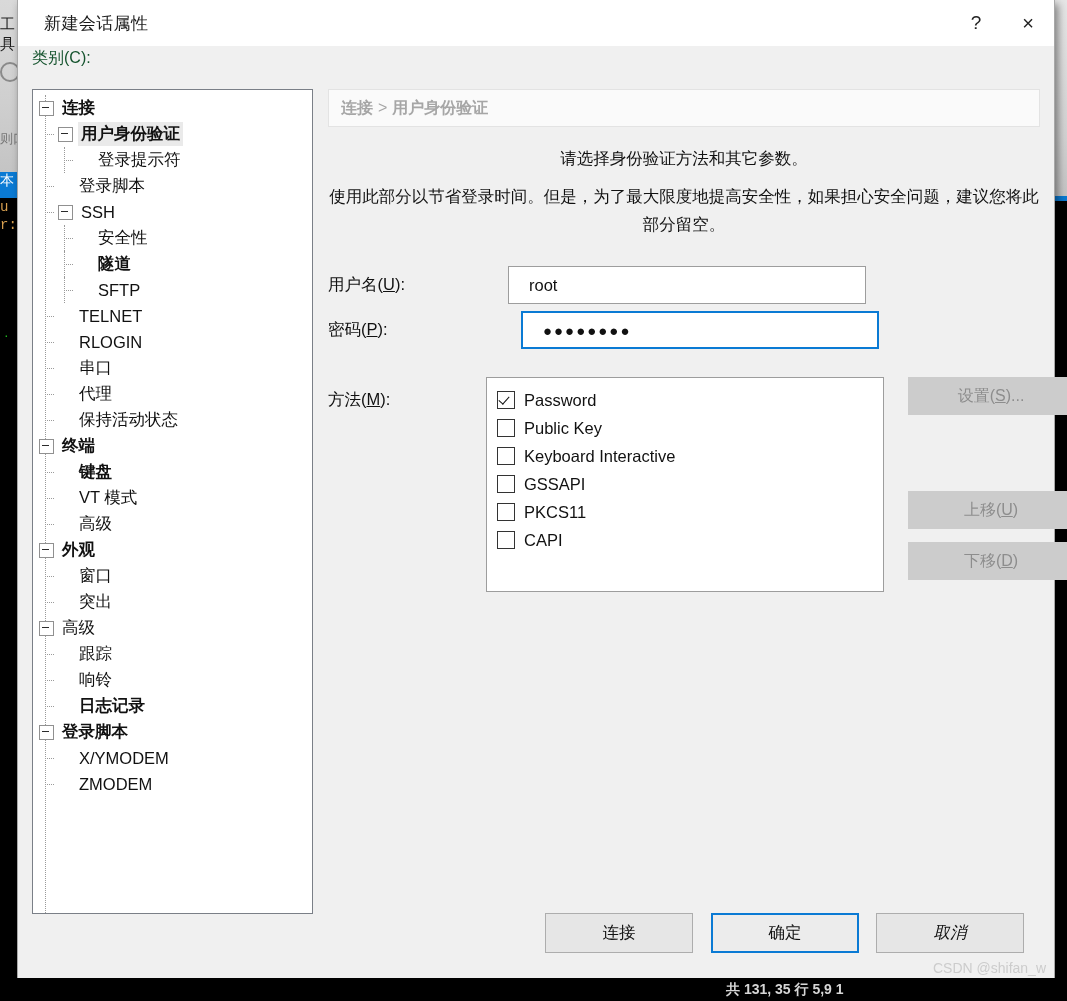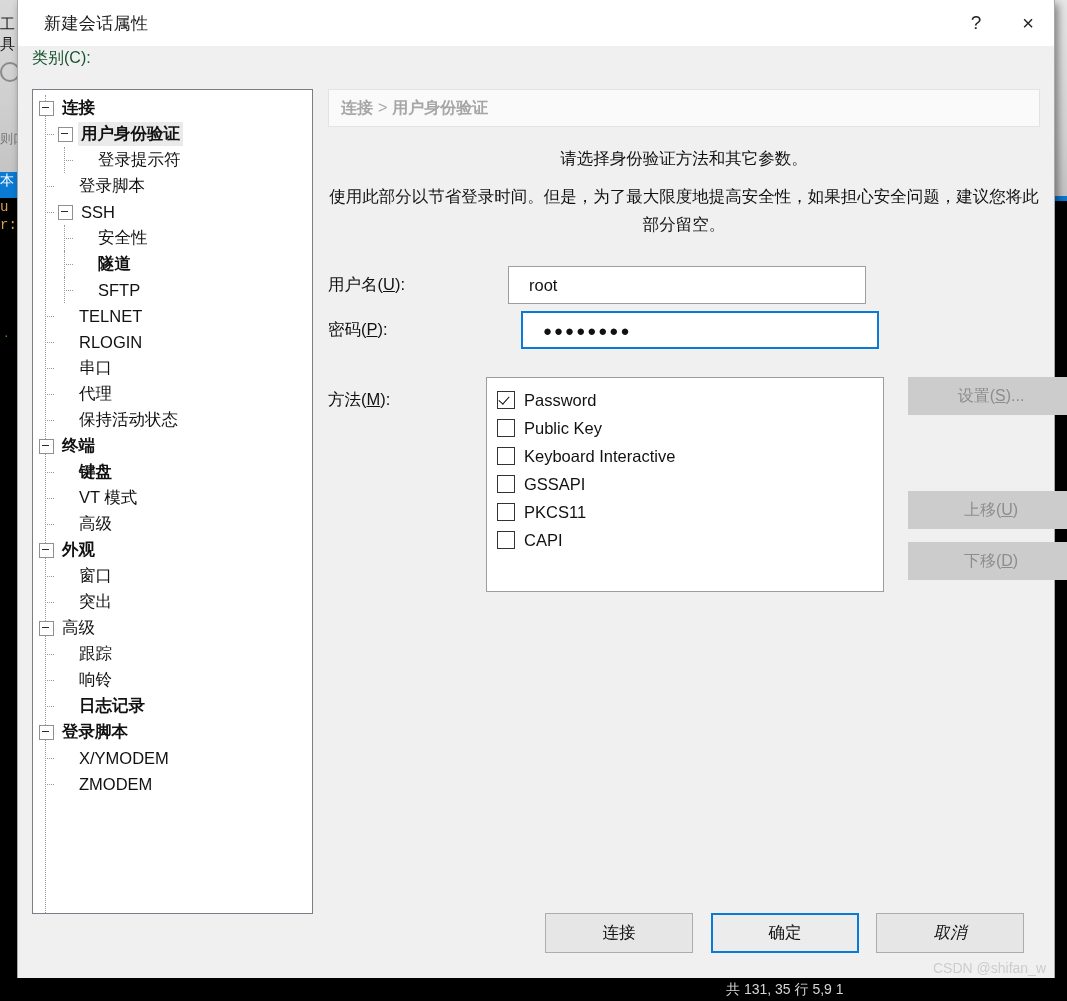--- a/index.html
+++ b/index.html
@@ -50,20 +50,21 @@
     background: #0a78d0;
   }
   #bg-bottom-strip {
     position: absolute; left: 0; bottom: 0; width: 1067px; height: 23px;
     background: #000; overflow: hidden;
   }
   #bg-status-text {
     position: absolute; left: 726px; top: 3px;
     color: #d6d6d6; font-size: 14px; white-space: nowrap;
     font-family: "Liberation Sans", sans-serif;
+    font-weight: bold;
   }
 
   
   #dialog {
     position: absolute;
     left: 17px; top: 0; width: 1038px; height: 980px;
     background: #f0f0f0;
     border: 1px solid #a8a8a8; border-top: none;
     box-shadow: 3px 4px 8px rgba(0,0,0,0.45);
     box-sizing: border-box;

